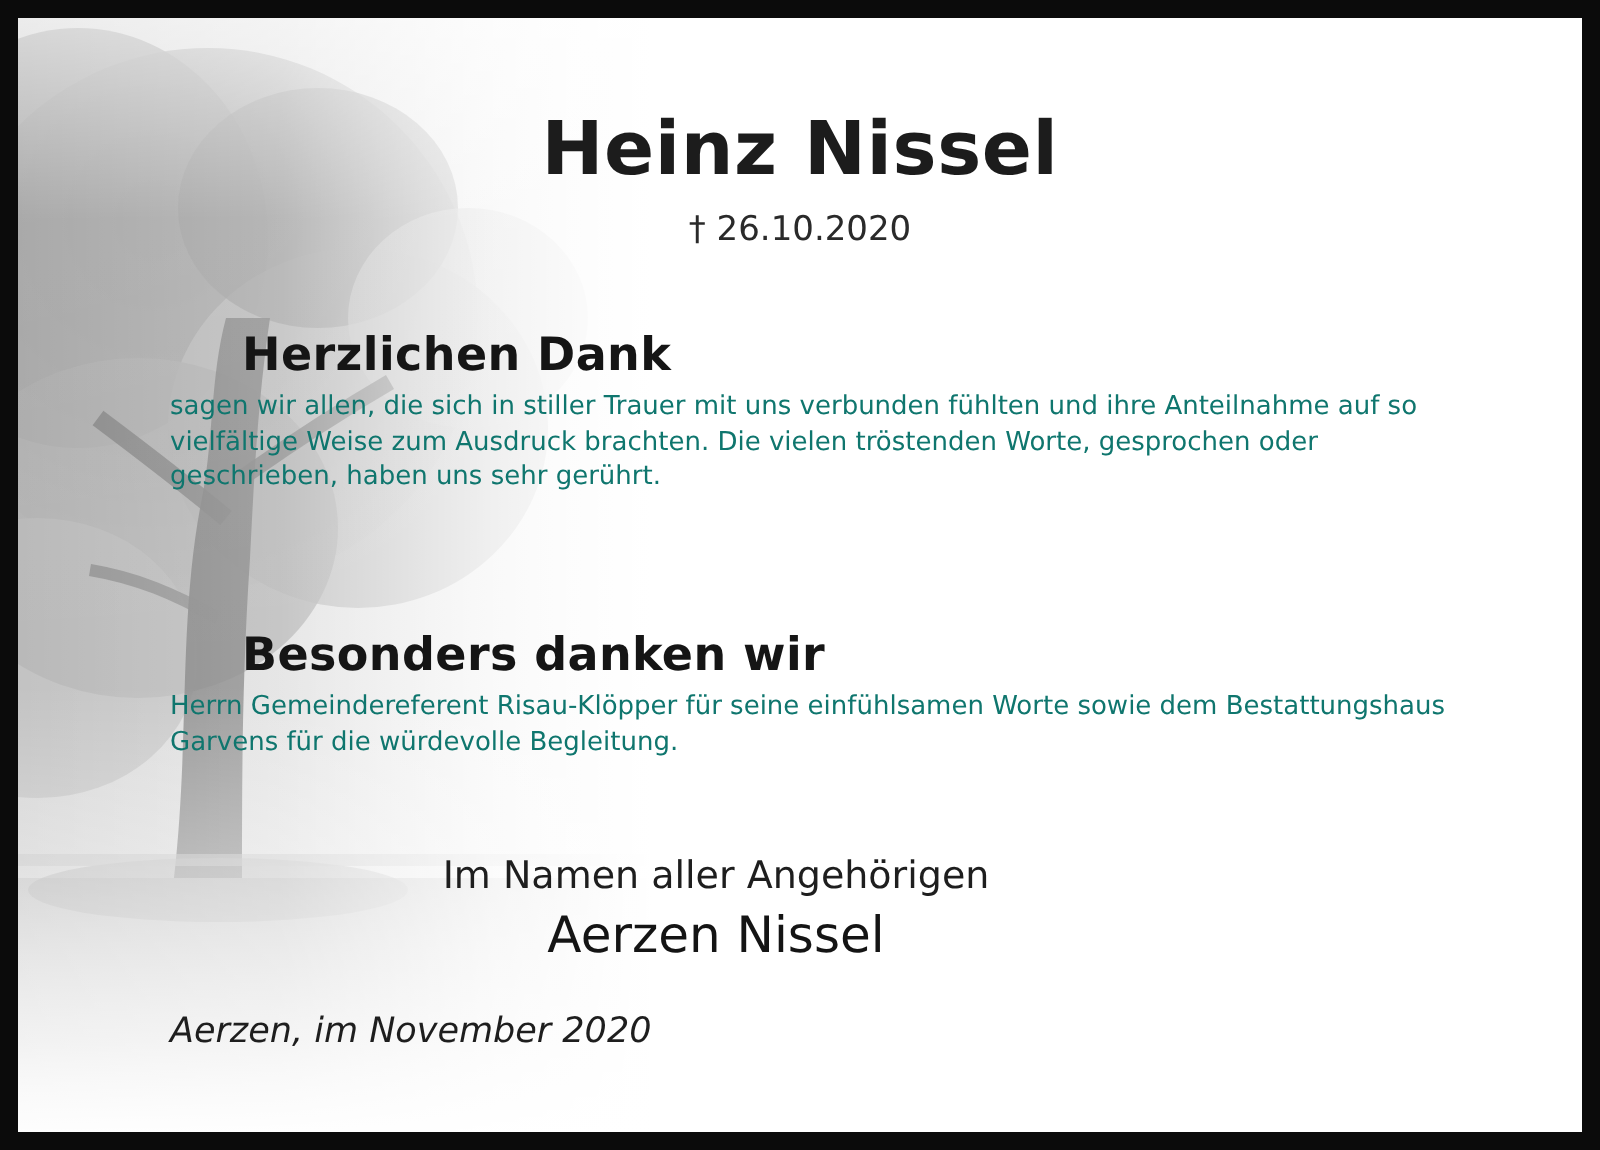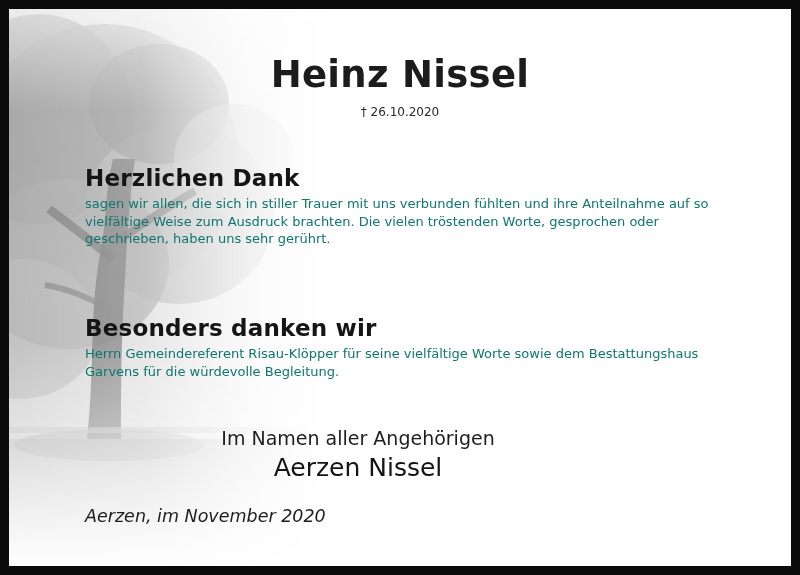--- a/index.html
+++ b/index.html
@@ -83,34 +83,35 @@
     color: #1c1c1c;
     letter-spacing: 0.3px;
     font-weight: bold;
   }
   .date {
     position: absolute;
     left: 0;
     top: 96px;
     width: 782px;
     text-align: center;
-    font-size: 12px;
+    font-size: 17px;
     color: #2a2a2a;
   }
   .block {
     position: absolute;
     left: 76px;
     width: 660px;
   }
   .heading {
     font-size: 23px;
     font-weight: bold;
     color: #151515;
     margin-bottom: 4px;
     letter-spacing: 0.2px;
+    margin-left: 36px;
   }
   .para {
     font-size: 13px;
     line-height: 1.35;
     color: #0f766e;
   }
   .b1 { top: 156px; }
   .b2 { top: 306px; }
   .signoff {
     position: absolute;
@@ -188,21 +189,21 @@
       <div class="name">Heinz Nissel</div>
       <div class="date">† 26.10.2020</div>
 
       <div class="block b1">
         <div class="heading">Herzlichen Dank</div>
         <div class="para">sagen wir allen, die sich in stiller Trauer mit uns verbunden fühlten und ihre Anteilnahme auf so vielfältige Weise zum Ausdruck brachten. Die vielen tröstenden Worte, gesprochen oder geschrieben, haben uns sehr gerührt.</div>
       </div>
 
       <div class="block b2">
         <div class="heading">Besonders danken wir</div>
-        <div class="para">Herrn Gemeindereferent Risau-Klöpper für seine vielfältige Worte sowie dem Bestattungshaus Garvens für die würdevolle Begleitung.</div>
+        <div class="para">Herrn Gemeindereferent Risau-Klöpper für seine einfühlsamen Worte sowie dem Bestattungshaus Garvens für die würdevolle Begleitung.</div>
       </div>
 
       <div class="signoff">
         <div class="line1">Im Namen aller Angehörigen</div>
         <div class="line2">Aerzen Nissel</div>
       </div>
 
       <div class="place">Aerzen, im November 2020</div>
     </div>
 

